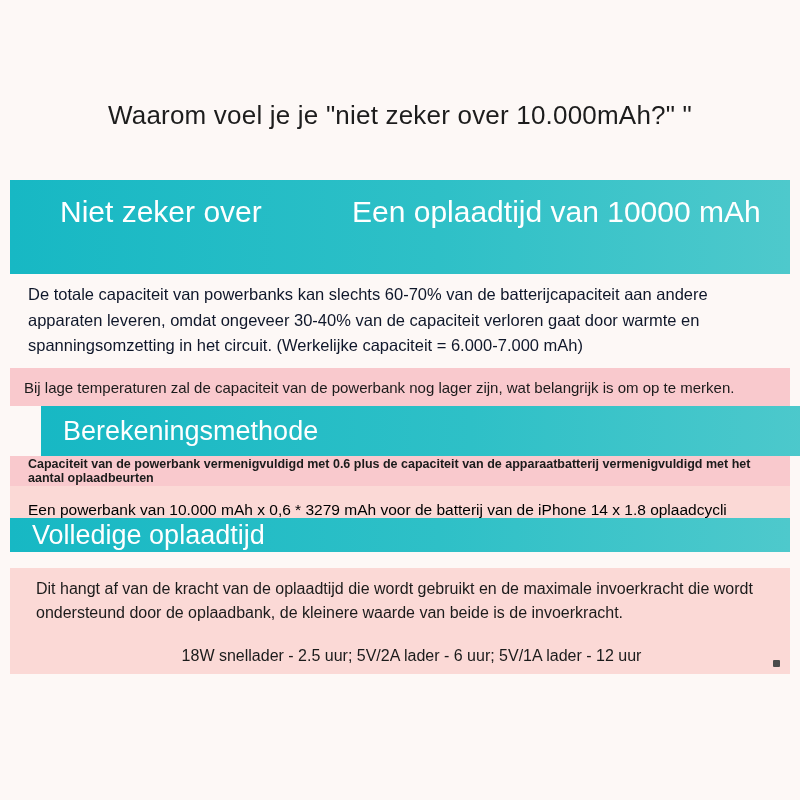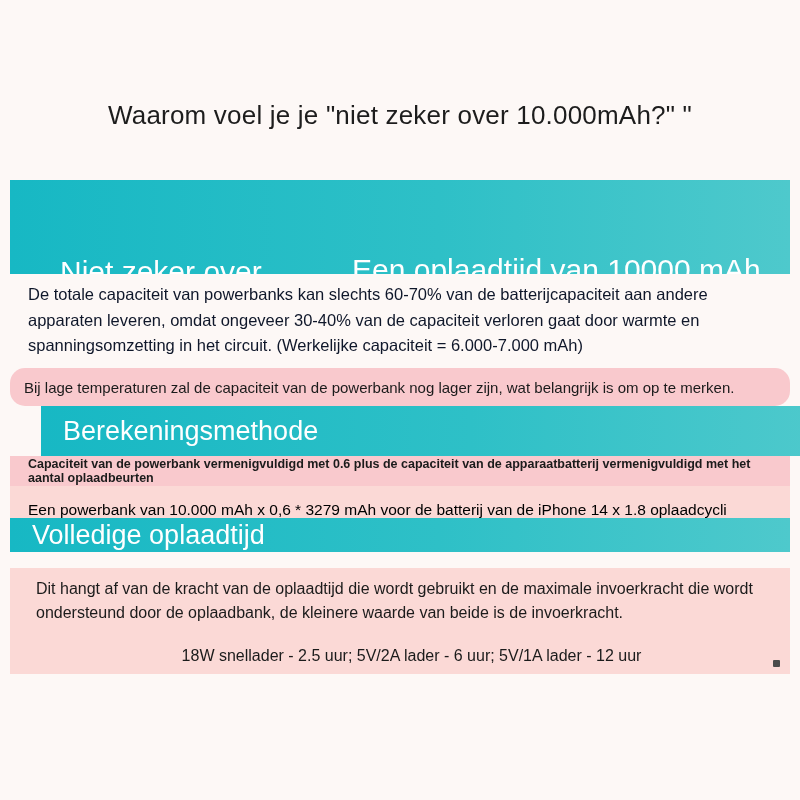--- a/index.html
+++ b/index.html
@@ -51,21 +51,21 @@
   }
   .white {
     background: #fdf8f6;
   }
 
   
   #row-hero {
     top: 180px;
     height: 110px;
     display: flex;
-    align-items: flex-end;
+    align-items: flex-start;
     padding: 0;
   }
   .hero-left {
     width: 330px;
     padding: 14px 0 0 50px;
     box-sizing: border-box;
     font-size: 30px;
     font-weight: 400;
     line-height: 1.2;
     white-space: nowrap;
@@ -91,21 +91,20 @@
 
   
   #row-cold {
     top: 368px;
     height: 38px;
     display: flex;
     align-items: center;
     padding: 0 14px;
     font-size: 15px;
     color: #1b1b1b;
-    border-radius: 15px;
   }
 
   
   #row-method-head {
     top: 406px;
     height: 50px;
     display: flex;
     align-items: center;
     padding-left: 22px;
     font-size: 27px;

